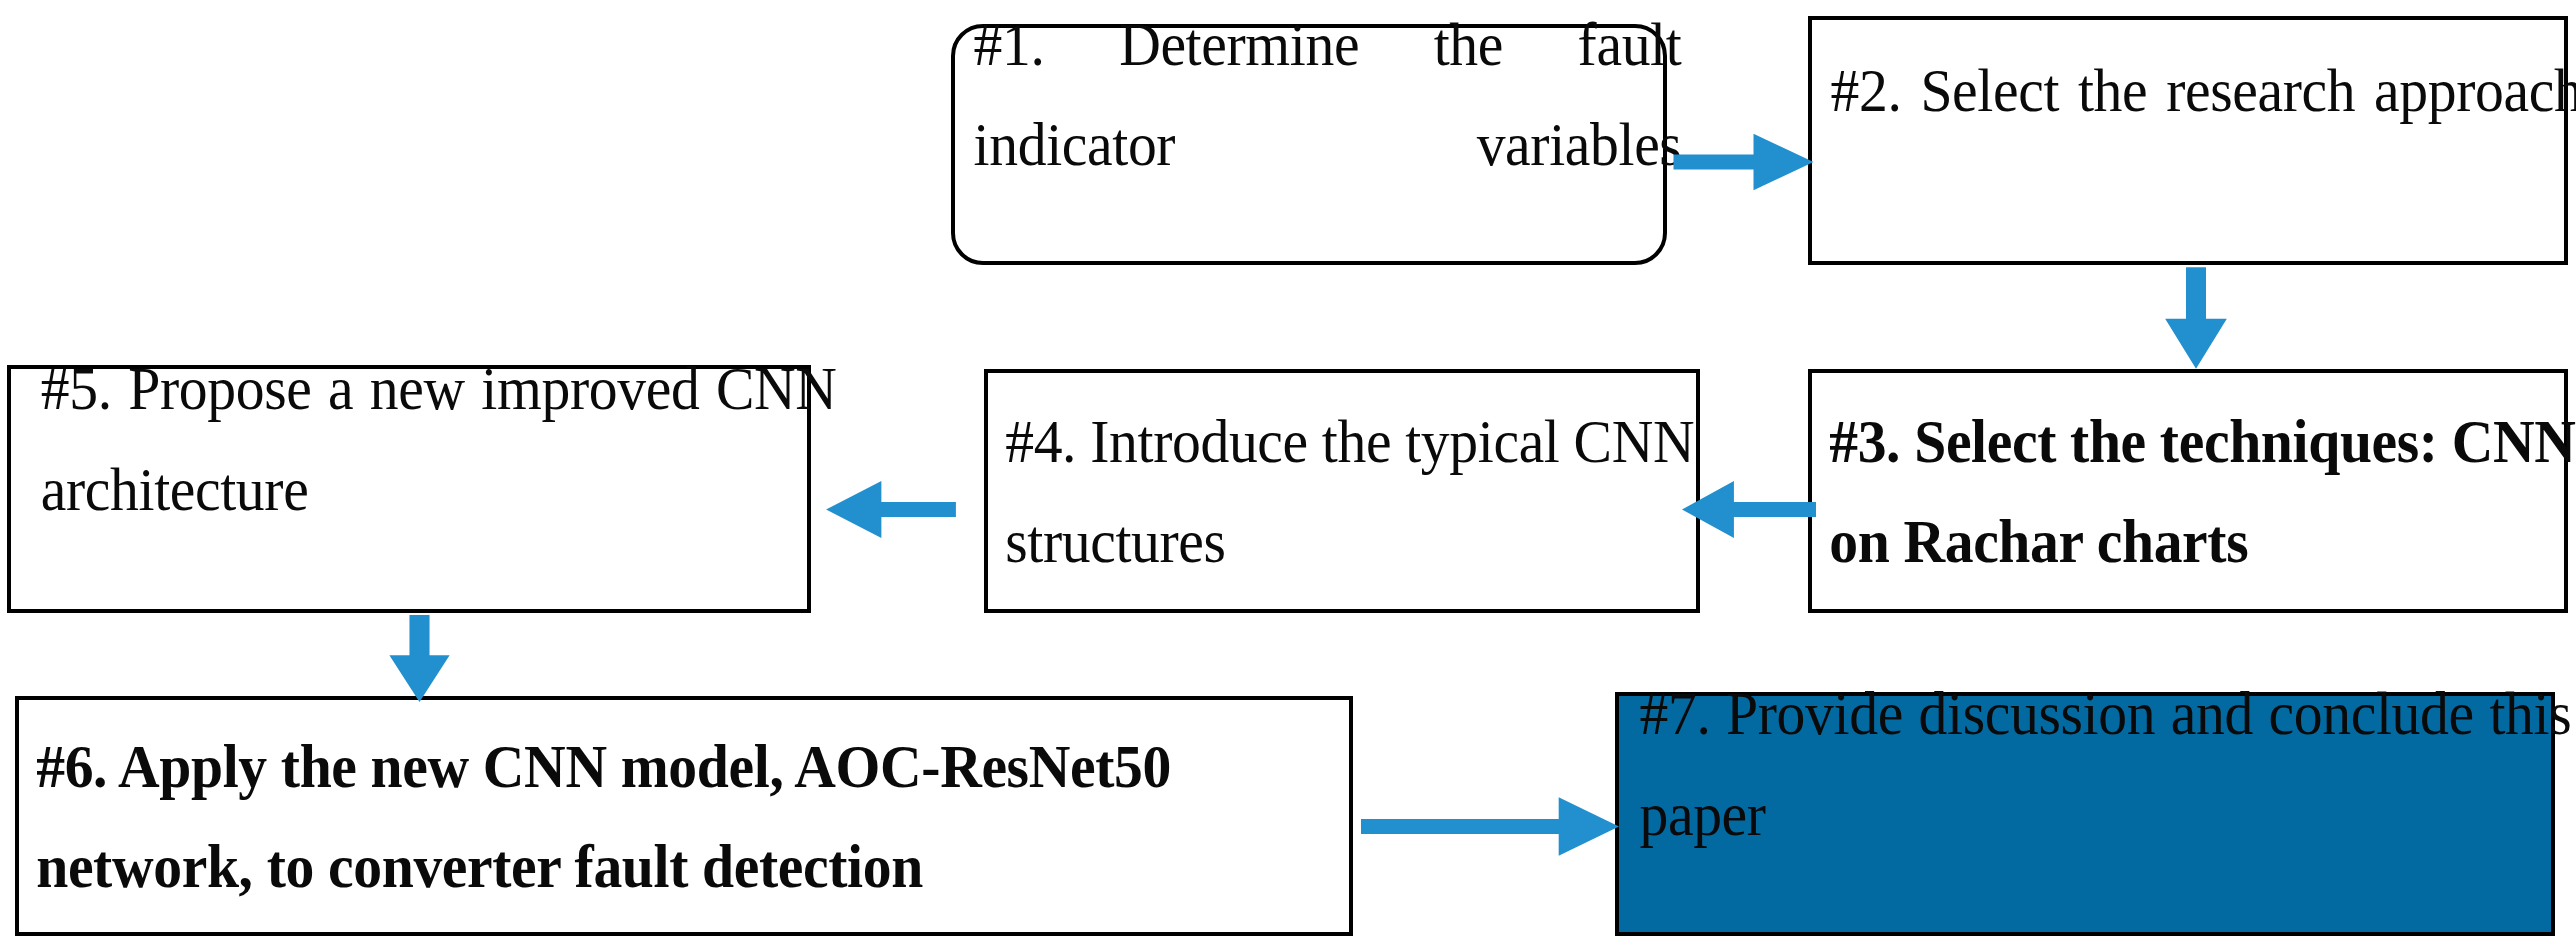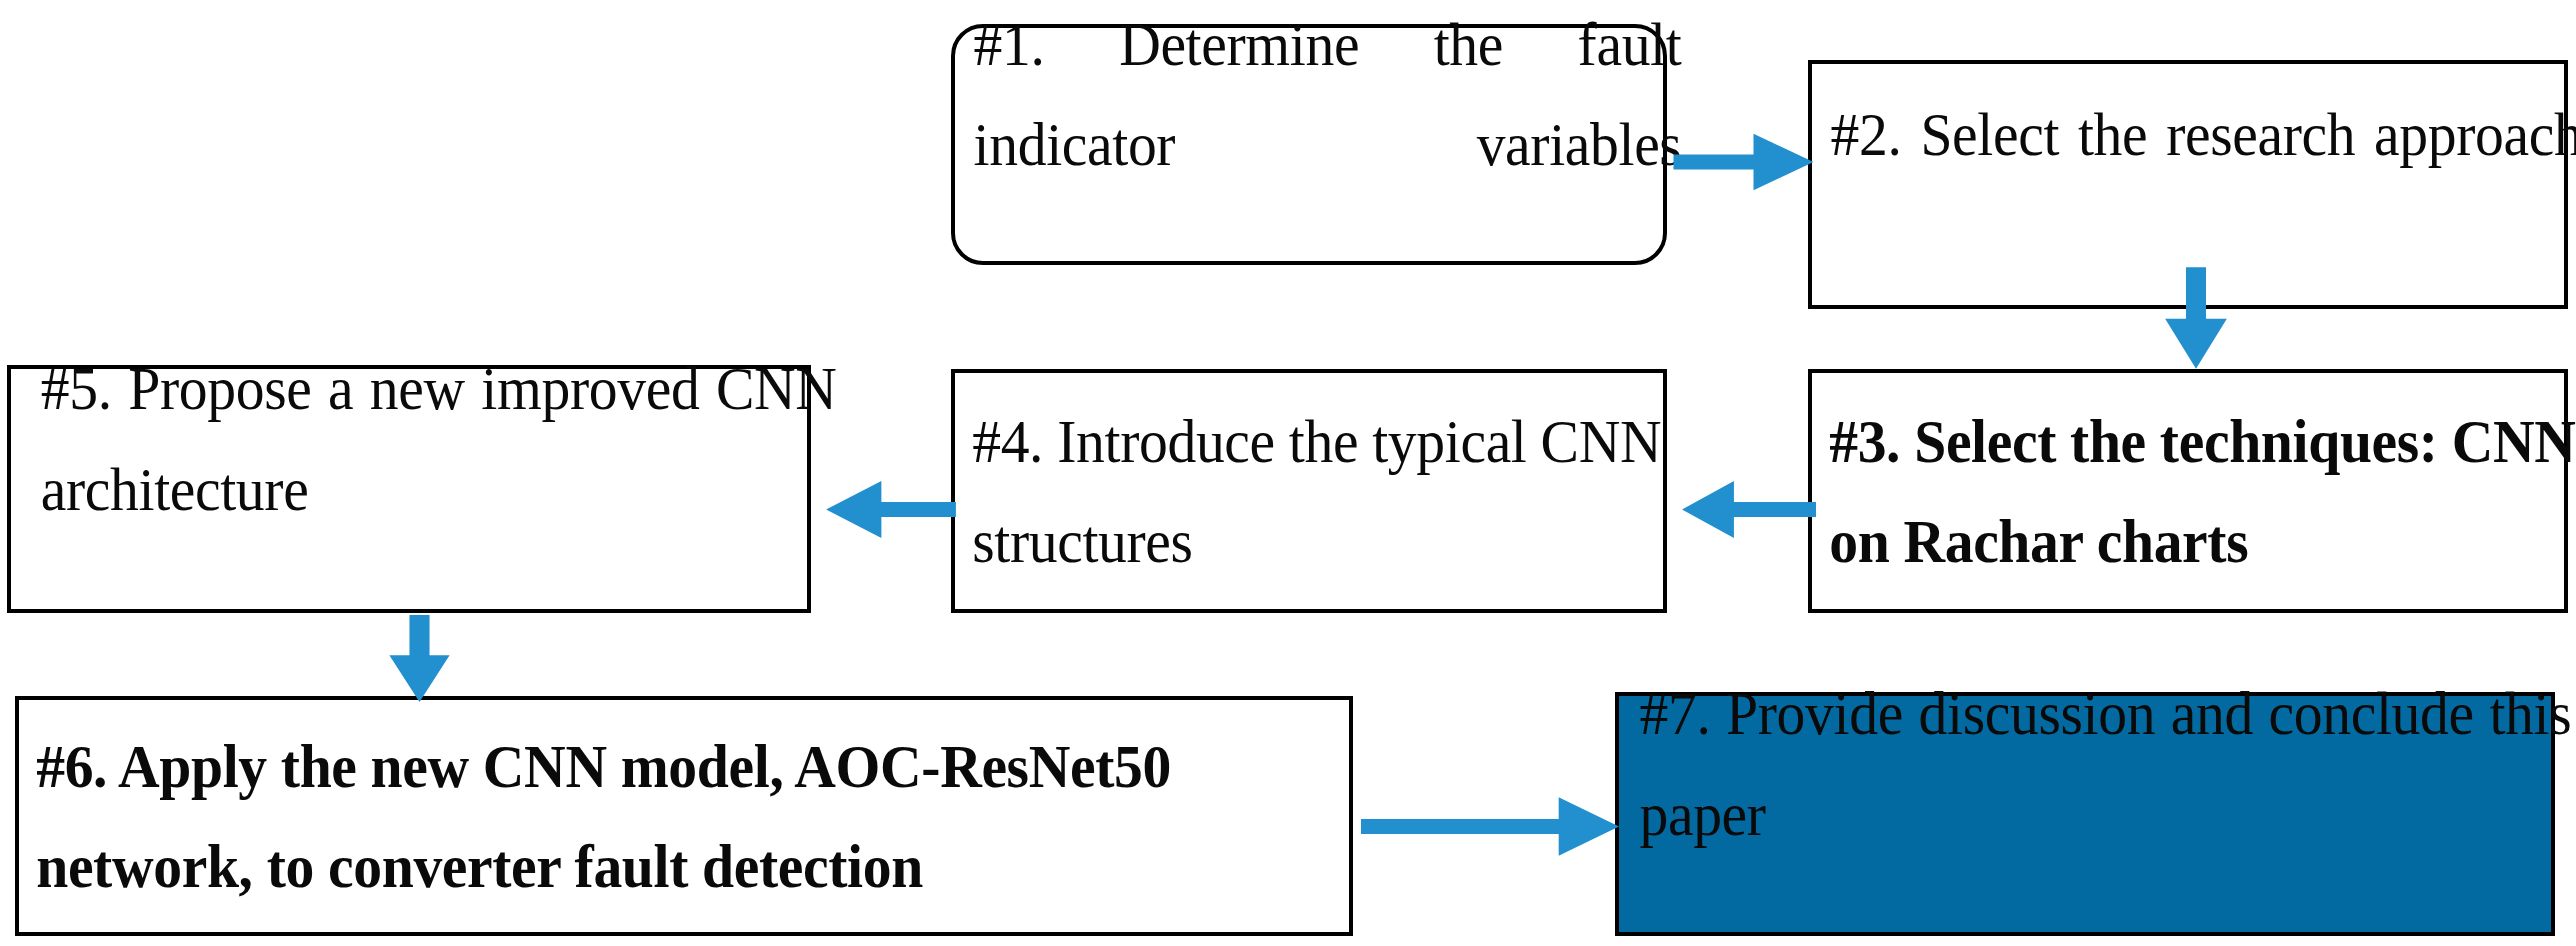--- a/index.html
+++ b/index.html
@@ -72,29 +72,29 @@
 </style>
 </head>
 <body>
 
 <div id="canvas" style="background: rgb(255, 255, 255);">
 
   <div class="node justify" id="node-1" style="border-color: rgb(0, 0, 0); background: rgb(255, 255, 255); color: rgb(10, 10, 10); border-radius: 32px;">
     <span class="txt">#1. Determine the fault indicator variables</span>
   </div>
 
-  <div class="node justify" id="node-2" style="border-color: rgb(0, 0, 0); background: rgb(255, 255, 255); color: rgb(10, 10, 10); margin-top: 44px;">
+  <div class="node justify" id="node-2" style="border-color: rgb(0, 0, 0); background: rgb(255, 255, 255); color: rgb(10, 10, 10);">
     <span class="txt">#2. Select the research approach</span>
   </div>
 
   <div class="node plain" id="node-3" style="border-color: rgb(0, 0, 0); background: rgb(255, 255, 255); color: rgb(10, 10, 10); font-weight: bold;">
     <span class="txt">#3. Select the techniques: CNN on Rachar charts</span>
   </div>
 
-  <div class="node plain" id="node-4" style="border-color: rgb(0, 0, 0); background: rgb(255, 255, 255); color: rgb(10, 10, 10);">
+  <div class="node plain" id="node-4" style="border-color: rgb(0, 0, 0); background: rgb(255, 255, 255); color: rgb(10, 10, 10); margin-left: 33px;">
     <span class="txt">#4. Introduce the typical CNN structures</span>
   </div>
 
   <div class="node justify" id="node-5" style="border-color: rgb(0, 0, 0); background: rgb(255, 255, 255); color: rgb(10, 10, 10);">
     <span class="txt">#5. Propose a new improved CNN architecture</span>
   </div>
 
   <div class="node plain" id="node-6" style="border-color: rgb(0, 0, 0); background: rgb(255, 255, 255); color: rgb(10, 10, 10); font-weight: bold;">
     <span class="txt">#6. Apply the new CNN model, AOC-ResNet50 network, to converter fault detection</span>
   </div>

